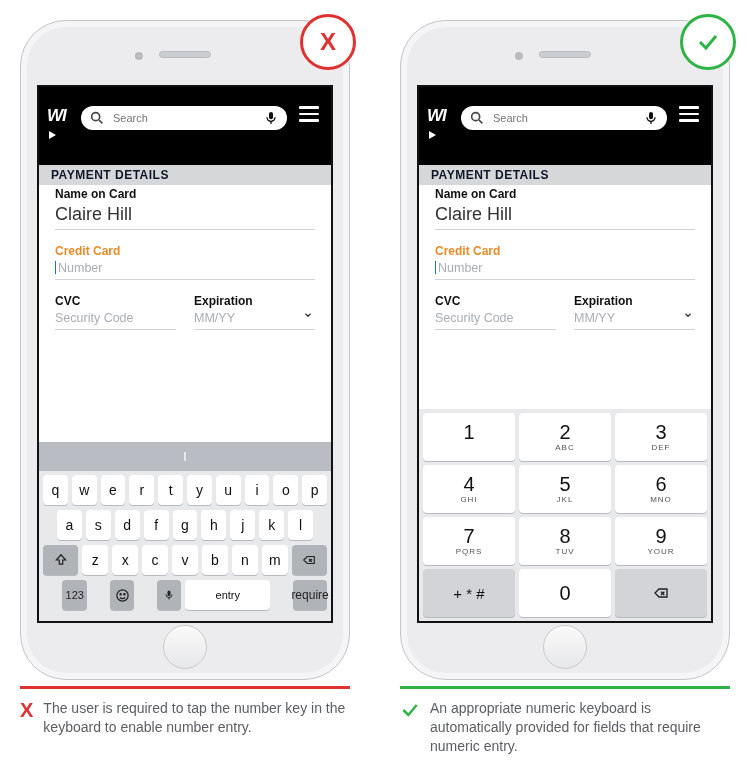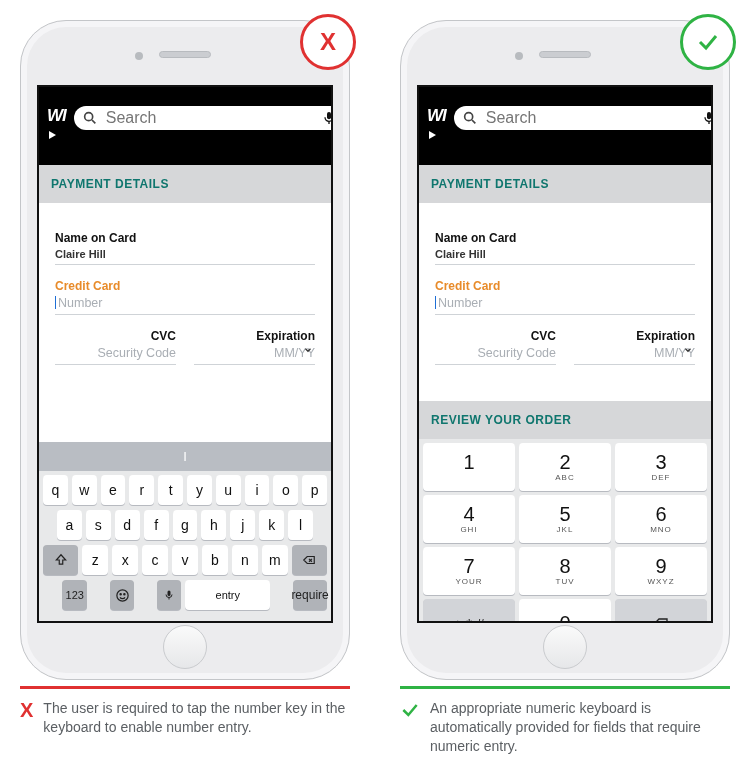--- a/index.html
+++ b/index.html
@@ -73,43 +73,43 @@
   
   .appbar{background:#000;display:flex;align-items:flex-start;gap:8px;padding:19px 8px;}
   .logo{color:#fff;font-weight:800;font-style:italic;font-size:17px;letter-spacing:-1px;}
   .logo::after{content:"";display:inline-block;width:0;height:0;
     border-left:7px solid #fff;border-top:4px solid transparent;border-bottom:4px solid transparent;
     margin-left:2px;vertical-align:2px;}
   .search{
     flex:1;background:#fff;border-radius:14px;display:flex;align-items:center;
     padding:3px 8px;gap:6px;height:24px;
   }
-  .search input{border:0;outline:0;flex:1;font-size:16px;background:transparent;}
+  .search input{border:0;outline:0;flex:1;font-size:11px;background:transparent;}
   .iconbtn{width:16px;height:16px;display:inline-flex;align-items:center;justify-content:center;}
   .iconbtn svg{width:100%;height:100%;}
   .menu-btn{width:30px;display:flex;flex-direction:column;gap:4px;align-items:center;justify-content:center;}
   .menu-btn span{display:block;width:20px;height:2.5px;background:#fff;border-radius:1px;}
 
   
   .section-head{
-    background:#d6d7d9;color:#0f766e;font-weight:800;
-    padding:12px 12px;font-size:12px;letter-spacing:.5px;
-  }
-
-  
-  .form{background:#fff;padding:28px 16px 10px;flex:0 0 auto;}
+    background:#d6d7d9;color:#0f172a;font-weight:800;
+    padding:3px 12px;font-size:12px;letter-spacing:.5px;
+  }
+
+  
+  .form{background:#fff;padding:2px 16px 10px;flex:0 0 auto;}
   .field{margin-bottom:14px;border-bottom:1px solid var(--line);padding-bottom:4px;display:flex;flex-direction:column;gap:3px;}
   .field label{font-weight:800;font-size:12px;color:#111;}
-  .field .val{font-size:11px;color:#333;font-weight:bold;}
+  .field .val{font-size:18px;color:#333;}
   .field .placeholder{font-size:12.5px;color:#a9aeb4;}
   .field.focused label{color:var(--orange)}
   .caret{display:inline-block;width:1px;height:13px;background:#1e6fd6;margin-right:2px;vertical-align:-2px;}
 
   .row2{display:flex;gap:18px;}
-  .row2 .field{flex:1;position:relative;text-align:right;}
+  .row2 .field{flex:1;position:relative;}
   .chev{position:absolute;right:2px;bottom:6px;color:#555;}
 
   
   .kbd{background:var(--grey-bg);padding:6px 4px;margin-top:auto;}
   .kbd .sug{display:flex;margin:-6px -4px 4px;}
   .kbd .sug .s{flex:1;text-align:center;padding:7px 0;color:#fff;background:#b9bdc3;font-size:13px;border-right:1px solid #aeb2b8;}
   .kbd .sug .s:last-child{border-right:0;}
   .kbd-row{display:flex;gap:4px;margin-bottom:5px;justify-content:center;}
   .key{background:#fff;border-radius:4px;box-shadow:0 1px 0 #b7bac0;min-width:24px;height:30px;
     display:flex;align-items:center;justify-content:center;font-size:14px;color:#111;flex:1;}
@@ -335,21 +335,20 @@
               <label>Expiration</label>
               <span class="placeholder">MM/YY</span>
               <span class="chev">
                 <svg width="10" height="10" viewBox="0 0 24 24" fill="none" stroke="#333" stroke-width="3">
                     <polyline points="6 9 12 15 18 9"></polyline>
                   </svg>
               </span>
             </div>
           </div>
         </div>
-        <div class="section-head" style="margin-top:12px">REVIEW YOUR ORDER</div>
 
         <div class="pad" id="pad">
             <div class="pkey">
               <span class="n">1</span>
               <span class="l">&nbsp;</span>
             </div>
             <div class="pkey">
               <span class="n">2</span>
               <span class="l">ABC</span>
             </div>
@@ -364,29 +363,29 @@
             <div class="pkey">
               <span class="n">5</span>
               <span class="l">JKL</span>
             </div>
             <div class="pkey">
               <span class="n">6</span>
               <span class="l">MNO</span>
             </div>
             <div class="pkey">
               <span class="n">7</span>
-              <span class="l">YOUR</span>
+              <span class="l">PQRS</span>
             </div>
             <div class="pkey">
               <span class="n">8</span>
               <span class="l">TUV</span>
             </div>
             <div class="pkey">
               <span class="n">9</span>
-              <span class="l">WXYZ</span>
+              <span class="l">YOUR</span>
             </div>
             <div class="pkey dark">
               <span class="n" style="font-size:15px">+ * #</span>
             </div>
             <div class="pkey">
               <span class="n">0</span>
             </div>
             <div class="pkey dark">
               <svg width="22" height="16" viewBox="0 0 24 24" fill="none" stroke="#222" stroke-width="2">
                 <path d="M21 6H9l-6 6 6 6h12z"></path>

